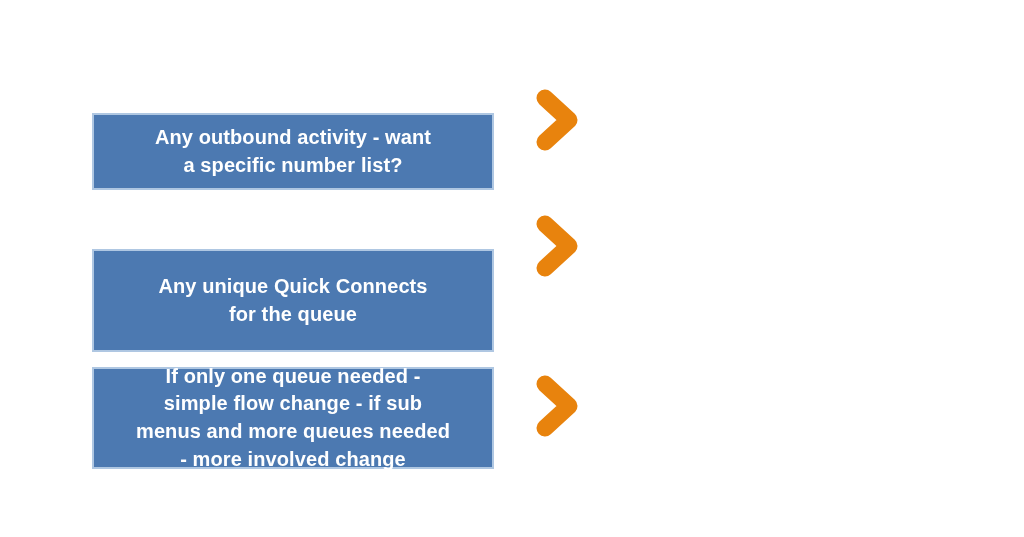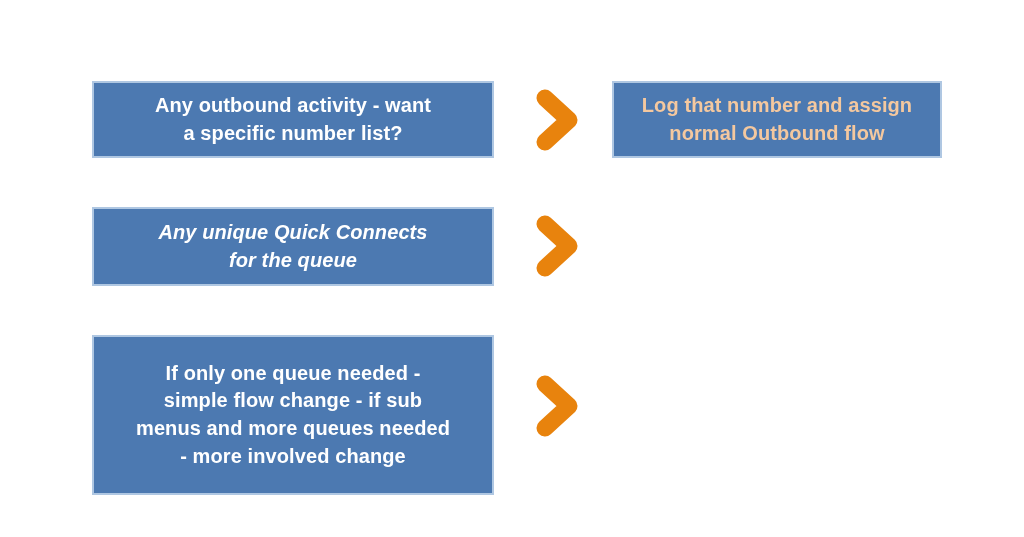--- a/index.html
+++ b/index.html
@@ -26,26 +26,27 @@
     border: 2px solid var(--box-border);
     display: flex;
     align-items: center;
     justify-content: center;
     text-align: center;
     font-weight: 700;
     font-size: 20px;
     line-height: 1.38;
     white-space: pre-line;
     letter-spacing: 0.1px;
+    margin-top: 32px;
   }
   .box.question { left: 92px; width: 402px; color: var(--question-text); }
   .box.answer   { left: 612px; width: 330px; color: var(--answer-text); }
   .r1 { top: 81px;  height: 77px; }
-  .r2 { top: 207px; height: 79px; font-style: italic; }
-  .r3 { top: 335px; height: 160px; }
+  .r2 { top: 217px; height: 103px; }
+  .r3 { top: 335px; height: 102px; }
   .arrow {
     position: absolute;
     left: 535px;
     width: 44px;
     height: 64px;
     color: var(--arrow-orange);
   }
   .arrow.a1 { top: 88px; }
   .arrow.a2 { top: 214px; }
   .arrow.a3 { top: 374px; }
@@ -56,22 +57,20 @@
 
 <div class="canvas">
 
   <div class="box question r1">Any outbound activity - want
 a specific number list?</div>
   <div class="arrow a1">
     <svg viewBox="0 0 44 64" aria-hidden="true">
       <polyline points="10,10 34,32 10,54" fill="none" stroke="currentColor" stroke-width="17" stroke-linecap="round" stroke-linejoin="round"></polyline>
     </svg>
   </div>
-  <div class="box answer r1">Log that number and assign
-normal Outbound flow</div>
 
   <div class="box question r2">Any unique Quick Connects
 for the queue</div>
   <div class="arrow a2">
     <svg viewBox="0 0 44 64" aria-hidden="true">
       <polyline points="10,10 34,32 10,54" fill="none" stroke="currentColor" stroke-width="17" stroke-linecap="round" stroke-linejoin="round"></polyline>
     </svg>
   </div>
 
   <div class="box question r3">If only one queue needed -

